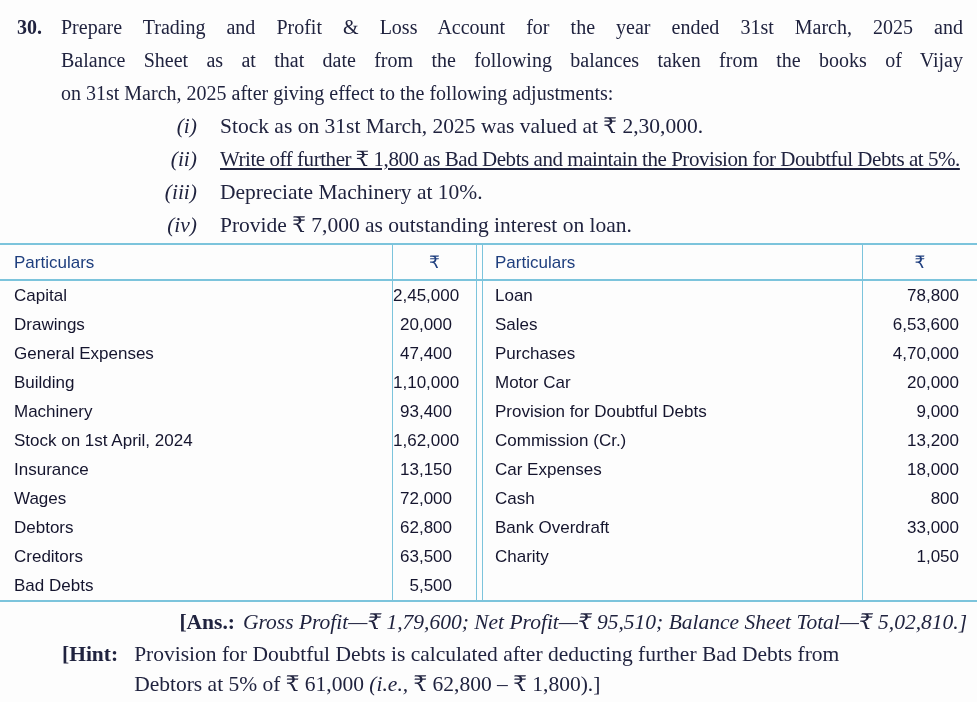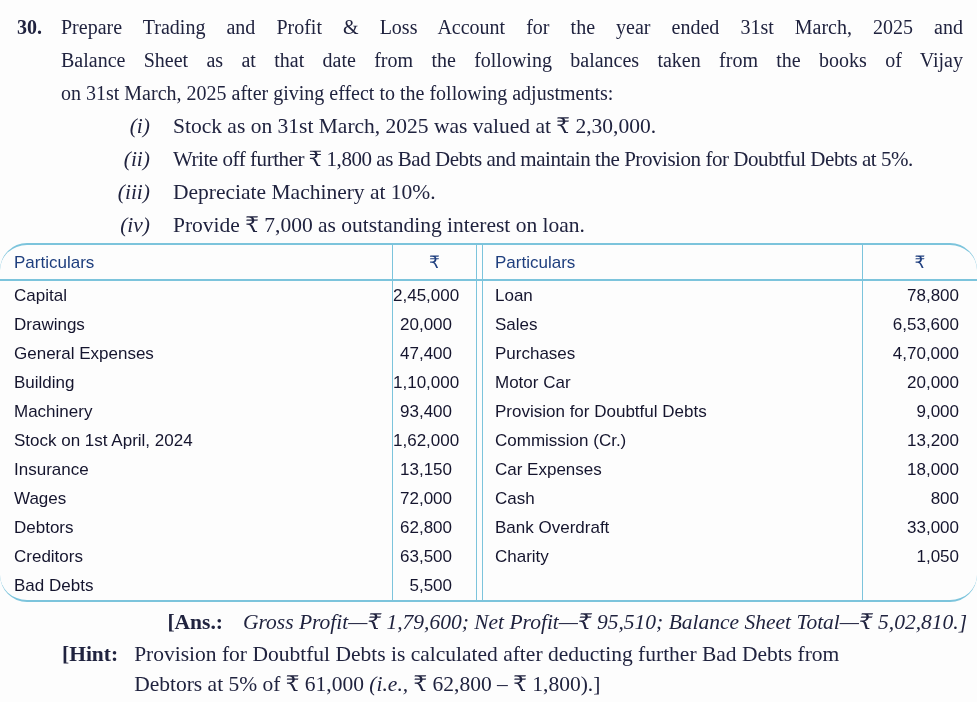--- a/index.html
+++ b/index.html
@@ -22,54 +22,54 @@
     position:absolute;top:11px;left:17px;width:946px;
     display:flex;
     font-size:20px;line-height:33px;
   }
   .q-number{font-weight:bold;width:44px;flex:0 0 44px;}
   .q-text{flex:1;}
   .jline{text-align:justify;text-align-last:justify;}
   
   .adjustments{
     position:absolute;top:110px;left:0;width:970px;
-    font-size:21.5px;line-height:33px;
+    font-size:21.5px;line-height:33px;padding-left:47px;
   }
   .adj-item{white-space:nowrap;}
   .adj-marker{
     display:inline-block;width:150px;text-align:right;
     font-style:italic;
   }
   .adj-text{margin-left:23px;}
-  .adj-text.tight{font-size:21px;letter-spacing:-0.45px;}
+  .adj-text.tight{font-size:21px;letter-spacing:-0.45px;text-decoration:underline;}
   
   .tb{
     position:absolute;top:243px;left:0;width:977px;
     border-top:2px solid var(--table-border);
     border-bottom:2px solid var(--table-border);
     font-family:"Liberation Sans","DejaVu Sans",sans-serif;
-    font-size:17px;color:var(--table-ink);border-radius:27px;
+    font-size:17px;color:var(--table-ink);
   }
   .tb-row{display:flex;height:29px;line-height:29px;}
   .tb-head{height:36px;line-height:36px;border-bottom:2px solid var(--table-border);
     color:var(--header-text);}
   .c1{width:393px;padding-left:14px;border-right:1px solid var(--table-border);
       overflow:hidden;white-space:nowrap;}
   .c2{width:84px;text-align:right;padding-right:24px;border-right:1px solid var(--table-border);}
   .cdiv{width:6px;border-right:1px solid var(--table-border);}
   .c3{width:380px;padding-left:12px;border-right:1px solid var(--table-border);
       overflow:hidden;white-space:nowrap;}
   .c4{flex:1;text-align:right;padding-right:18px;}
   .tb-head .c2,.tb-head .c4{text-align:center;padding-right:0;}
   
   .ans-line{
     position:absolute;top:607px;right:10px;left:17px;
     text-align:right;font-size:21.5px;line-height:31px;white-space:nowrap;
   }
-  .ans-label{font-weight:bold;margin-right:20px;}
+  .ans-label{font-weight:bold;margin-right:8px;}
   .ans-text{font-style:italic;}
   .hint{
     position:absolute;top:639px;left:62px;width:908px;
     display:flex;font-size:21.5px;line-height:30px;justify-content:flex-end;
   }
   .hint-label{font-weight:bold;flex:0 0 auto;margin-right:16px;}
   .hint-body{flex:1;white-space:nowrap;}
   .italic{font-style:italic;}
 </style>
 </head>

